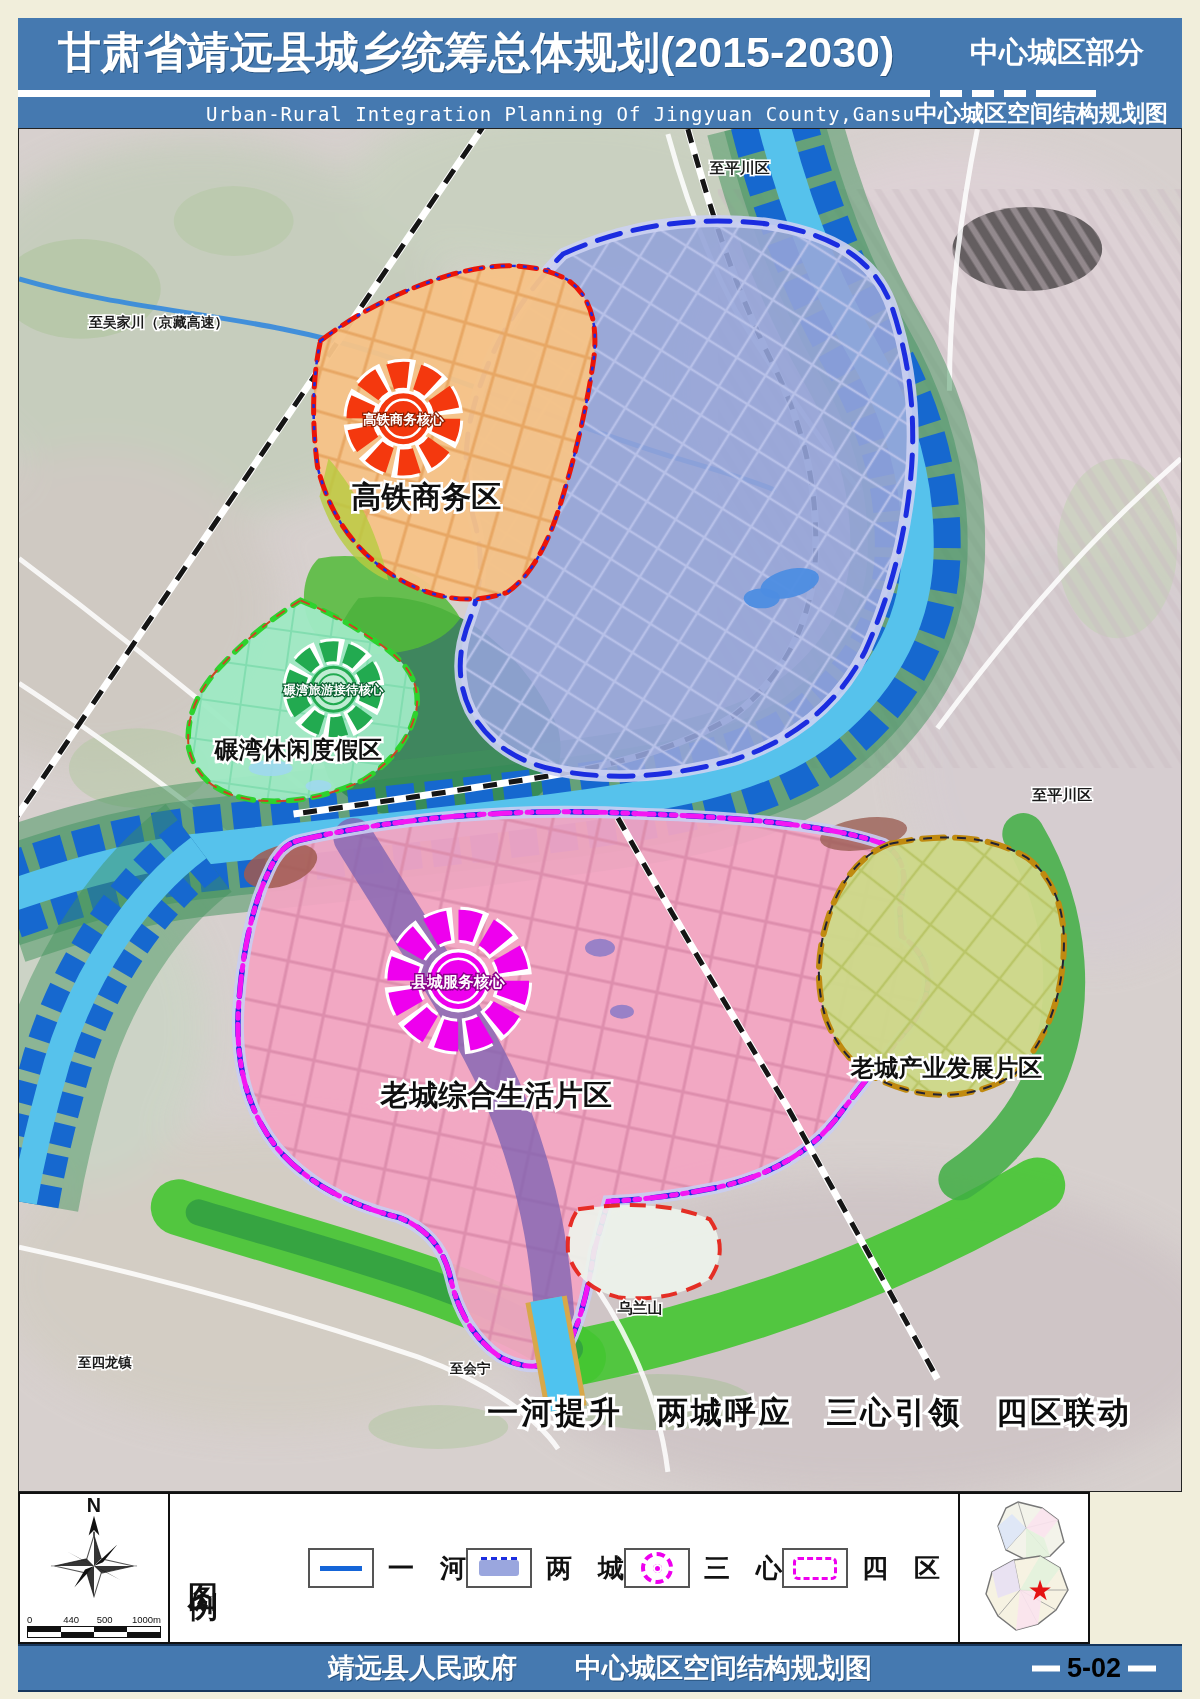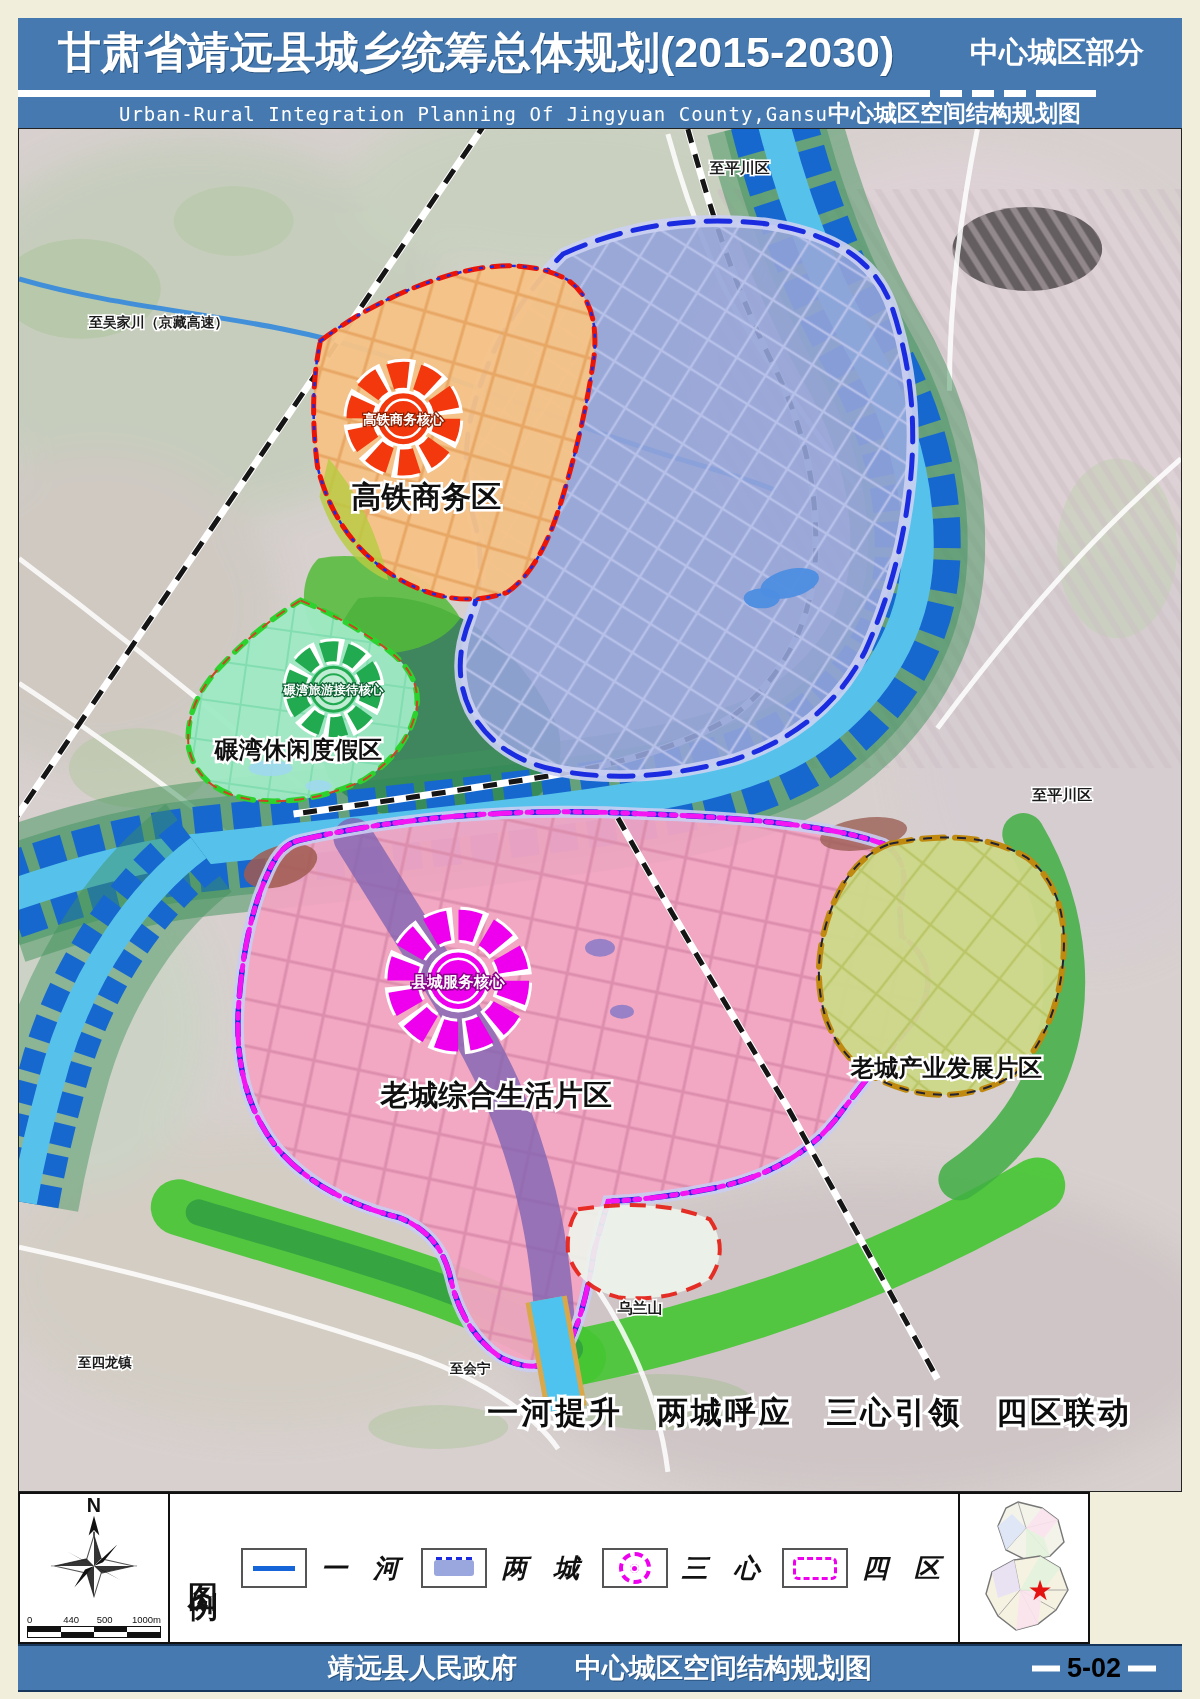--- a/index.html
+++ b/index.html
@@ -8,33 +8,33 @@
   
   .hdr{background:#4579b0;color:#fff;}
   .hdr-top{height:70px;display:flex;align-items:center;justify-content:space-between;padding:0 14px 0 12px;}
   .hdr-title{font-size:43px;font-weight:900;letter-spacing:0px;white-space:nowrap;text-shadow:1px 1px 0 #2b5580;margin-left:28px;}
   .hdr-tag{font-size:29px;font-weight:800;padding-right:24px;white-space:nowrap;}
   .divider-row{height:11px;background:#4579b0;display:flex;align-items:center;}
   .divider-row .solid{width:912px;height:7px;background:#fff;}
   .divider-row .gap{width:10px;height:7px;}
   .divider-row .dash{width:22px;height:7px;background:#fff;}
   .divider-row .dashlong{width:60px;height:7px;background:#fff;}
-  .hdr-sub{height:29px;display:flex;align-items:center;justify-content:center;padding:0 14px;}
+  .hdr-sub{height:29px;display:flex;align-items:center;justify-content:flex-end;padding:0 14px;}
   .hdr-en{font-family:"DejaVu Sans Mono",monospace;font-size:19px;letter-spacing:1px;white-space:nowrap;}
   .hdr-mapname{font-size:23px;font-weight:800;white-space:nowrap;}
   
   .mapwrap{border:1px solid #222;line-height:0;background:#d7d0ce;}
   
   .panel-row{display:flex;width:1164px;}
   .panel{width:1072px;height:152px;background:#fff;border:2px solid #111;box-sizing:border-box;display:flex;align-items:stretch;}
   .panel-filler{width:92px;background:#f1eedb;}
   .compassbox{width:150px;border-right:2px solid #111;display:flex;flex-direction:column;align-items:center;justify-content:space-between;padding:2px 0 4px 0;box-sizing:border-box;}
   .tulie{display:flex;align-items:center;margin-left:12px;}
   .tulie-txt{writing-mode:vertical-rl;text-orientation:upright;font-size:30px;font-weight:900;letter-spacing:8px;color:#111;}
-  .items{flex:1;display:flex;align-items:center;justify-content:space-between;padding:0 18px;font-style:italic;}
+  .items{flex:1;display:flex;align-items:center;justify-content:flex-end;padding:0 18px;}
   .litem{display:flex;align-items:center;gap:14px;}
   .swatch{width:62px;height:36px;background:#fff;border:2px solid #555;display:flex;align-items:center;justify-content:center;position:relative;}
   .sw-river{width:42px;height:5px;background:#1565d8;}
   .sw-city{width:40px;height:16px;background:#9aa6de;border-radius:3px;position:relative;}
   .sw-city:after{content:"";position:absolute;left:2px;top:-3px;width:36px;border-top:3px dashed #1b2ce0;}
   .sw-core{width:24px;height:24px;border:4px dashed #ee00ee;border-radius:50%;position:relative;}
   .sw-core:after{content:"";position:absolute;left:50%;top:50%;width:9px;height:9px;margin:-4.5px 0 0 -4.5px;background:#ee00ee;border-radius:50%;box-shadow:0 0 0 2px #fff inset;}
   .sw-dist{width:38px;height:17px;border:3px dashed #ee00ee;border-radius:5px;}
   .litem-label{font-size:26px;font-weight:800;color:#111;white-space:nowrap;}
   .insetbox{width:128px;border-left:2px solid #111;background:#fff;display:flex;align-items:center;justify-content:center;}

